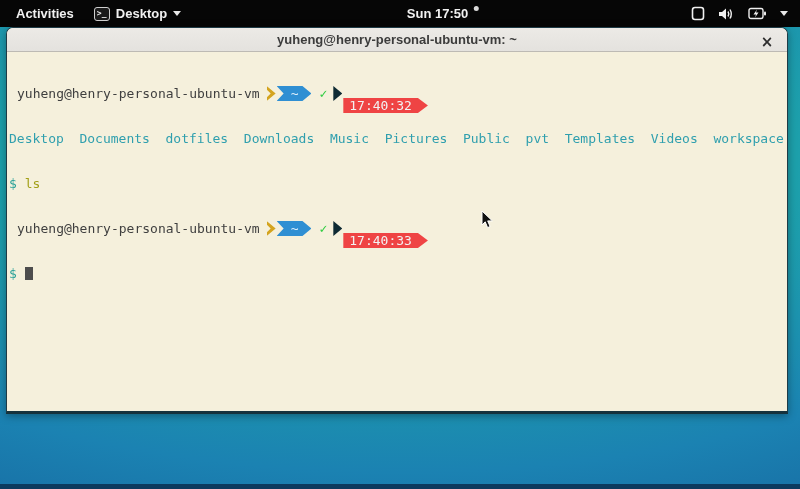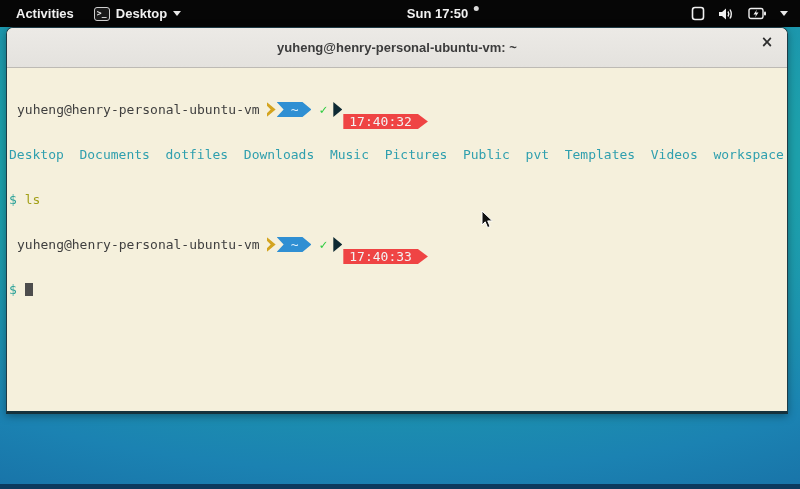--- a/index.html
+++ b/index.html
@@ -47,21 +47,21 @@
 
   
   .window {
     position: absolute; left: 6px; top: 27px; width: 782px; height: 387px;
     border: 1px solid #1e3b46; border-bottom: 3px solid #16323c;
     border-radius: 7px 7px 0 0;
     background: #f5f0dc;
     box-shadow: 0 2px 8px rgba(0,0,0,0.35);
   }
   .titlebar {
-    height: 40px; background: linear-gradient(#eceae6, #e4e2de);
+    height: 24px; background: linear-gradient(#eceae6, #e4e2de);
     border-bottom: 1px solid #bdbab4;
     border-radius: 6px 6px 0 0;
     display: flex; align-items: center; justify-content: center;
     position: relative;
   }
   .titlebar .title { font-size: 13px; font-weight: bold; color: #3c3c3c; }
   .close-btn {
     position: absolute; right: 10px; top: 4px; width: 20px; height: 20px;
     background: none; border: none; font-size: 15px; font-weight: bold;
     color: #2e2e2e; cursor: default; line-height: 20px; text-align: center;

